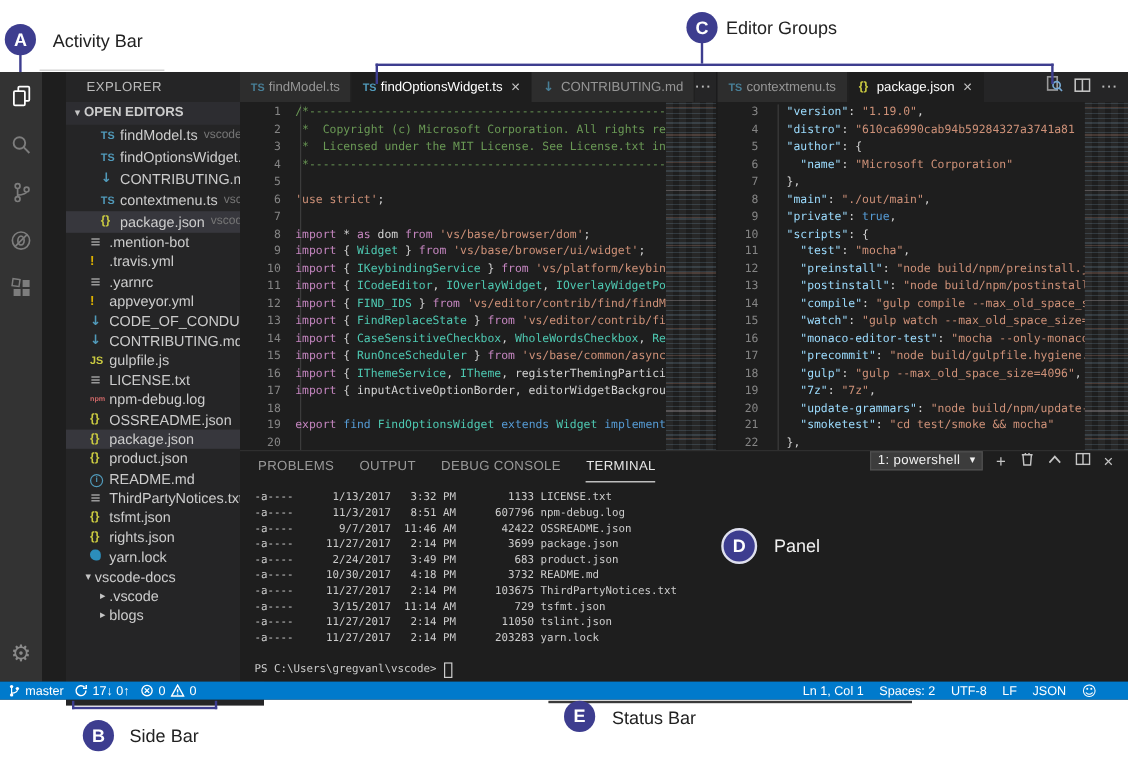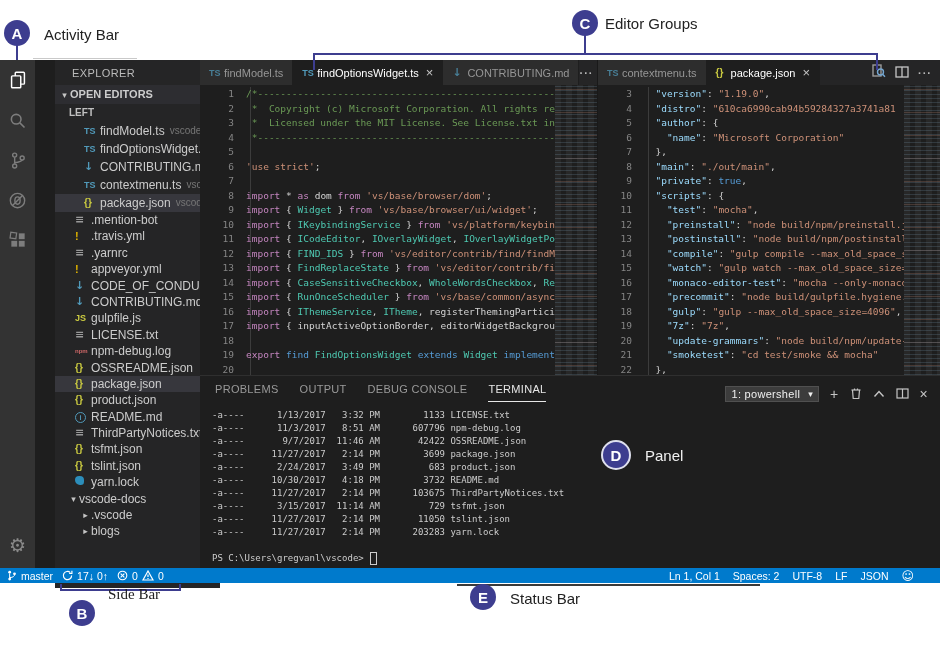--- a/index.html
+++ b/index.html
@@ -70,21 +70,21 @@
   .ct{white-space:pre;color:#d4d4d4;}
   .guide{position:absolute;left:50px;top:2px;bottom:0;width:1px;background:#3c3c3c;}
   .minimap{position:absolute;right:0;top:0;bottom:0;width:42px;opacity:.9;
     background-image:
       repeating-linear-gradient(0deg, rgba(130,170,200,.22) 0 1px, transparent 1px 4px),
       repeating-linear-gradient(0deg, transparent 0 9px, rgba(206,145,120,.25) 9px 10px, transparent 10px 23px),
       repeating-linear-gradient(90deg, rgba(255,255,255,.05) 0 6px, transparent 6px 11px);}
   .eg-right .minimap{width:36px;}
   
   .panel{position:absolute;left:200px;top:315px;width:740px;height:193px;background:#1e1e1e;border-top:1px solid #2f2f2f;box-sizing:border-box;}
-  .panel-tabs{height:26px;display:flex;align-items:flex-end;padding-left:15px;font-size:11px;color:#9a9a9a;letter-spacing:.3px;}
+  .panel-tabs{height:26px;display:flex;align-items:flex-start;padding-left:15px;font-size:11px;color:#9a9a9a;letter-spacing:.3px;}
   .ptab{margin-right:21px;height:100%;display:flex;align-items:center;border-bottom:1px solid transparent;box-sizing:border-box;}
   .ptab.active{color:#e7e7e7;border-bottom:1px solid #e7e7e7;}
   .panel-controls{margin-left:auto;display:flex;align-items:center;gap:11px;padding-right:12px;color:#c5c5c5;}
   .tsel{background:#3c3c3c;border:1px solid #505050;color:#f0f0f0;font-size:11px;padding:1px 5px;display:flex;gap:8px;align-items:center;}
   .tsel .caret{color:#f0f0f0;width:auto;}
   .picon{font-size:14px;line-height:14px;}
   .term{position:absolute;left:12px;top:33px;right:10px;bottom:4px;font-family:"DejaVu Sans Mono",monospace;
         font-size:9px;line-height:13px;color:#cccccc;}
   .tlines{margin:0;white-space:pre;font:inherit;color:inherit;}
   .tprompt{margin-top:13px;white-space:pre;display:flex;}
@@ -119,21 +119,21 @@
   <div class="aline" style="left:313px;top:53px;width:565px;height:2px;"></div>
   <div class="aline" style="left:313px;top:53px;width:2px;height:17px;z-index:31;"></div>
   <div class="aline" style="left:876px;top:53px;width:2px;height:17px;z-index:31;"></div>
 
   <div class="aline" style="left:60px;top:584px;width:2px;height:7px;"></div>
   <div class="aline" style="left:179px;top:584px;width:2px;height:7px;"></div>
   <div class="aline" style="left:60px;top:589px;width:121px;height:2px;"></div>
   <div class="anno acirc" style="left:69px;top:600px;">
       <span>B</span>
     </div>
-  <div class="anno albl" style="left:108px;top:586px;font-family:Liberation Serif, serif;">Side Bar</div>
+  <div class="anno albl" style="left:108px;top:605px;">Side Bar</div>
 
   <div class="dline" style="left:457px;top:584px;width:303px;height:2px;"></div>
   <div class="anno acirc" style="left:470px;top:584px;">
       <span>E</span>
     </div>
   <div class="anno albl" style="left:510px;top:590px;">Status Bar</div>
 
   <div class="anno acirc ring" style="left:601px;top:440px;">
       <span>D</span>
     </div>
@@ -177,21 +177,20 @@
             <rect x="3" y="3" width="7" height="7" transform="rotate(8 6 6)" fill="none" stroke="currentColor" stroke-width="1.5"></rect>
           </svg>
       </div>
       <div class="ab-gear">⚙</div>
     </div>
 
     <div class="sidebar">
       <div class="sb-title">EXPLORER</div>
       <div class="sect-head"><span class="caret">▾</span><span>OPEN EDITORS</span></div>
       <div>
-          <div class="oe-group">LEFT</div>
           <div class="oe-item">
             <span class="fi fi-ts">TS</span>
             <span class="fname">findModel.ts</span>
             <span class="fpath">vscode/src/vs/...</span>
           </div>
           <div class="oe-item">
             <span class="fi fi-ts">TS</span>
             <span class="fname">findOptionsWidget.ts</span>
             <span class="fpath">vsco...</span>
           </div>
@@ -267,21 +266,21 @@
           <div class="tree-item">
             <span class="fi fi-list">≡</span>
             <span class="fname">ThirdPartyNotices.txt</span>
           </div>
           <div class="tree-item">
             <span class="fi fi-json">{}</span>
             <span class="fname">tsfmt.json</span>
           </div>
           <div class="tree-item">
             <span class="fi fi-json">{}</span>
-            <span class="fname">tslint.json</span>
+            <span class="fname">rights.json</span>
           </div>
           <div class="tree-item">
             <span class="fi fi-yarn"><i></i></span>
             <span class="fname">yarn.lock</span>
           </div>
           <div class="tree-item folder">
             <span class="caret">▾</span>
             <span class="fname">vscode-docs</span>
           </div>
           <div class="tree-item subfolder">

